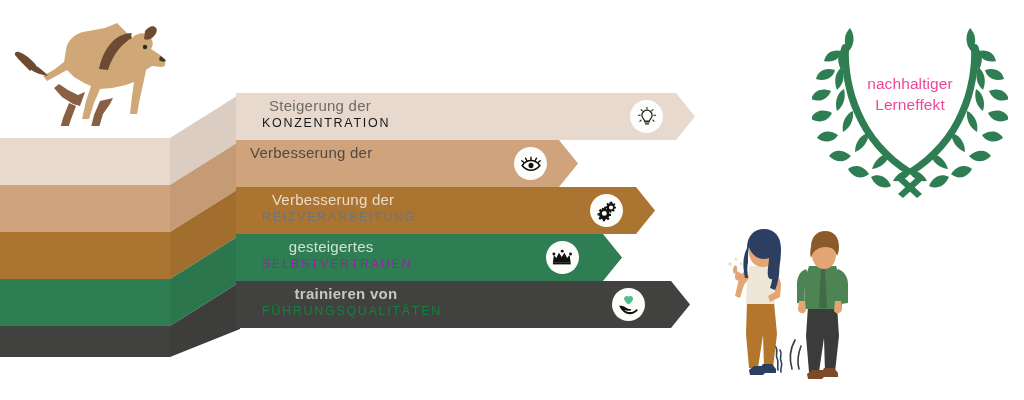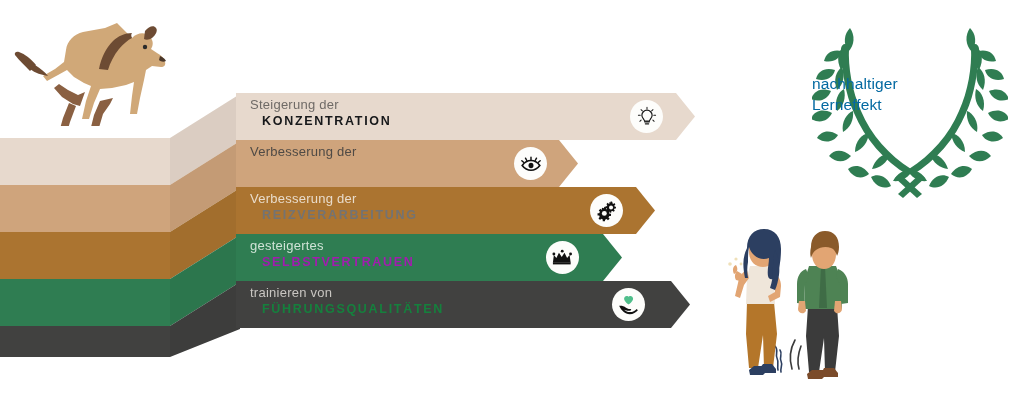--- a/index.html
+++ b/index.html
@@ -13,38 +13,38 @@
   .steps{position:absolute;left:0;top:85px;width:260px;height:285px;}
   .steps svg{display:block;}
 
   
   .banners{position:absolute;left:236px;top:93px;width:480px;height:245px;}
   .banner{position:absolute;left:0;height:47px;}
   .banner .shape{position:absolute;inset:0;}
   .banner .shape svg{display:block;width:100%;height:100%;}
   .banner .txt{position:absolute;left:14px;top:5px;line-height:1;}
   .banner .sub{
-    font-size:13px;letter-spacing:.25px;display:block;margin-bottom:4px;
+    font-size:15px;letter-spacing:.25px;display:block;margin-bottom:4px;text-align:center;
   }
   .banner .ttl{
-    font-size:12.5px;font-weight:bold;letter-spacing:1.7px;display:block;
+    font-size:12.5px;font-weight:normal;letter-spacing:1.7px;display:block;
     padding-left:12px;
   }
   .badge{
     position:absolute;top:7px;width:33px;height:33px;border-radius:50%;
     background:#fdfdfb;display:flex;align-items:center;justify-content:center;
   }
   .badge svg{display:block;}
 
   
   .laurel{position:absolute;left:812px;top:22px;width:196px;height:176px;}
   .laurel svg{display:block;}
   .laurel .caption{
-    position:absolute;left:0;right:0;top:52px;
-    font-size:15.5px;color:#0369a1;line-height:1.35;letter-spacing:.1px;
+    position:absolute;left:0;right:0;top:52px;text-align:center;
+    font-size:15.5px;color:#ec4899;line-height:1.35;letter-spacing:.1px;
   }
 
   
   .horse{position:absolute;left:14px;top:14px;width:170px;height:112px;}
   .people{position:absolute;left:716px;top:228px;width:146px;height:160px;}
   .horse svg,.people svg{display:block;}
 </style>
 </head>
 <body>
 
@@ -179,21 +179,21 @@
       </div>
     </div>
 
     <div class="banner" style="top:188px;width:454px;">
       <div class="shape">
         <svg viewBox="0 0 454 47" preserveAspectRatio="none">
           <path d="M0 0 H435 L454 23.5 L435 47 H0 Z" fill="#414140"></path>
         </svg>
       </div>
       <div class="txt">
-        <span class="sub" style="color:#c9c6c2;">trainieren von</span>
+        <span class="sub" style="color:#c9c6c2;font-weight:bold;">trainieren von</span>
         <span class="ttl" style="color:#15803d;">FÜHRUNGSQUALITÄTEN</span>
       </div>
       <div class="badge" style="left:376px;">
         <svg width="23" height="23" viewBox="0 0 24 24">
           <path d="M12.1 11.9S7.4 8.9 7.4 5.9c0-1.7 1.3-2.9 2.8-2.9 1 0 1.6.5 1.9 1 .3-.5.9-1 1.9-1 1.5 0 2.8 1.2 2.8 2.9 0 3-4.7 6-4.7 6z" fill="#4fbe8a"></path>
           <path d="M2.2 13.4c2.3-.5 4.6.1 6.4 1.4 1.2.9 2.3 1.6 3.6 1.8 1.3.2 2.4-.1 2.6.6.2.8-1 1.3-2.6 1.3-2.2 0-3.7-.6-5.4-1.6 1.6 1.6 3.9 3 6.7 3 3 0 5.3-1.6 7-3.3l1.3 1.4c-2 2.3-4.9 4.2-8.5 4.2-5 0-8.6-3.7-11.1-8.8z" fill="#111"></path>
         </svg>
       </div>
     </div>
 

